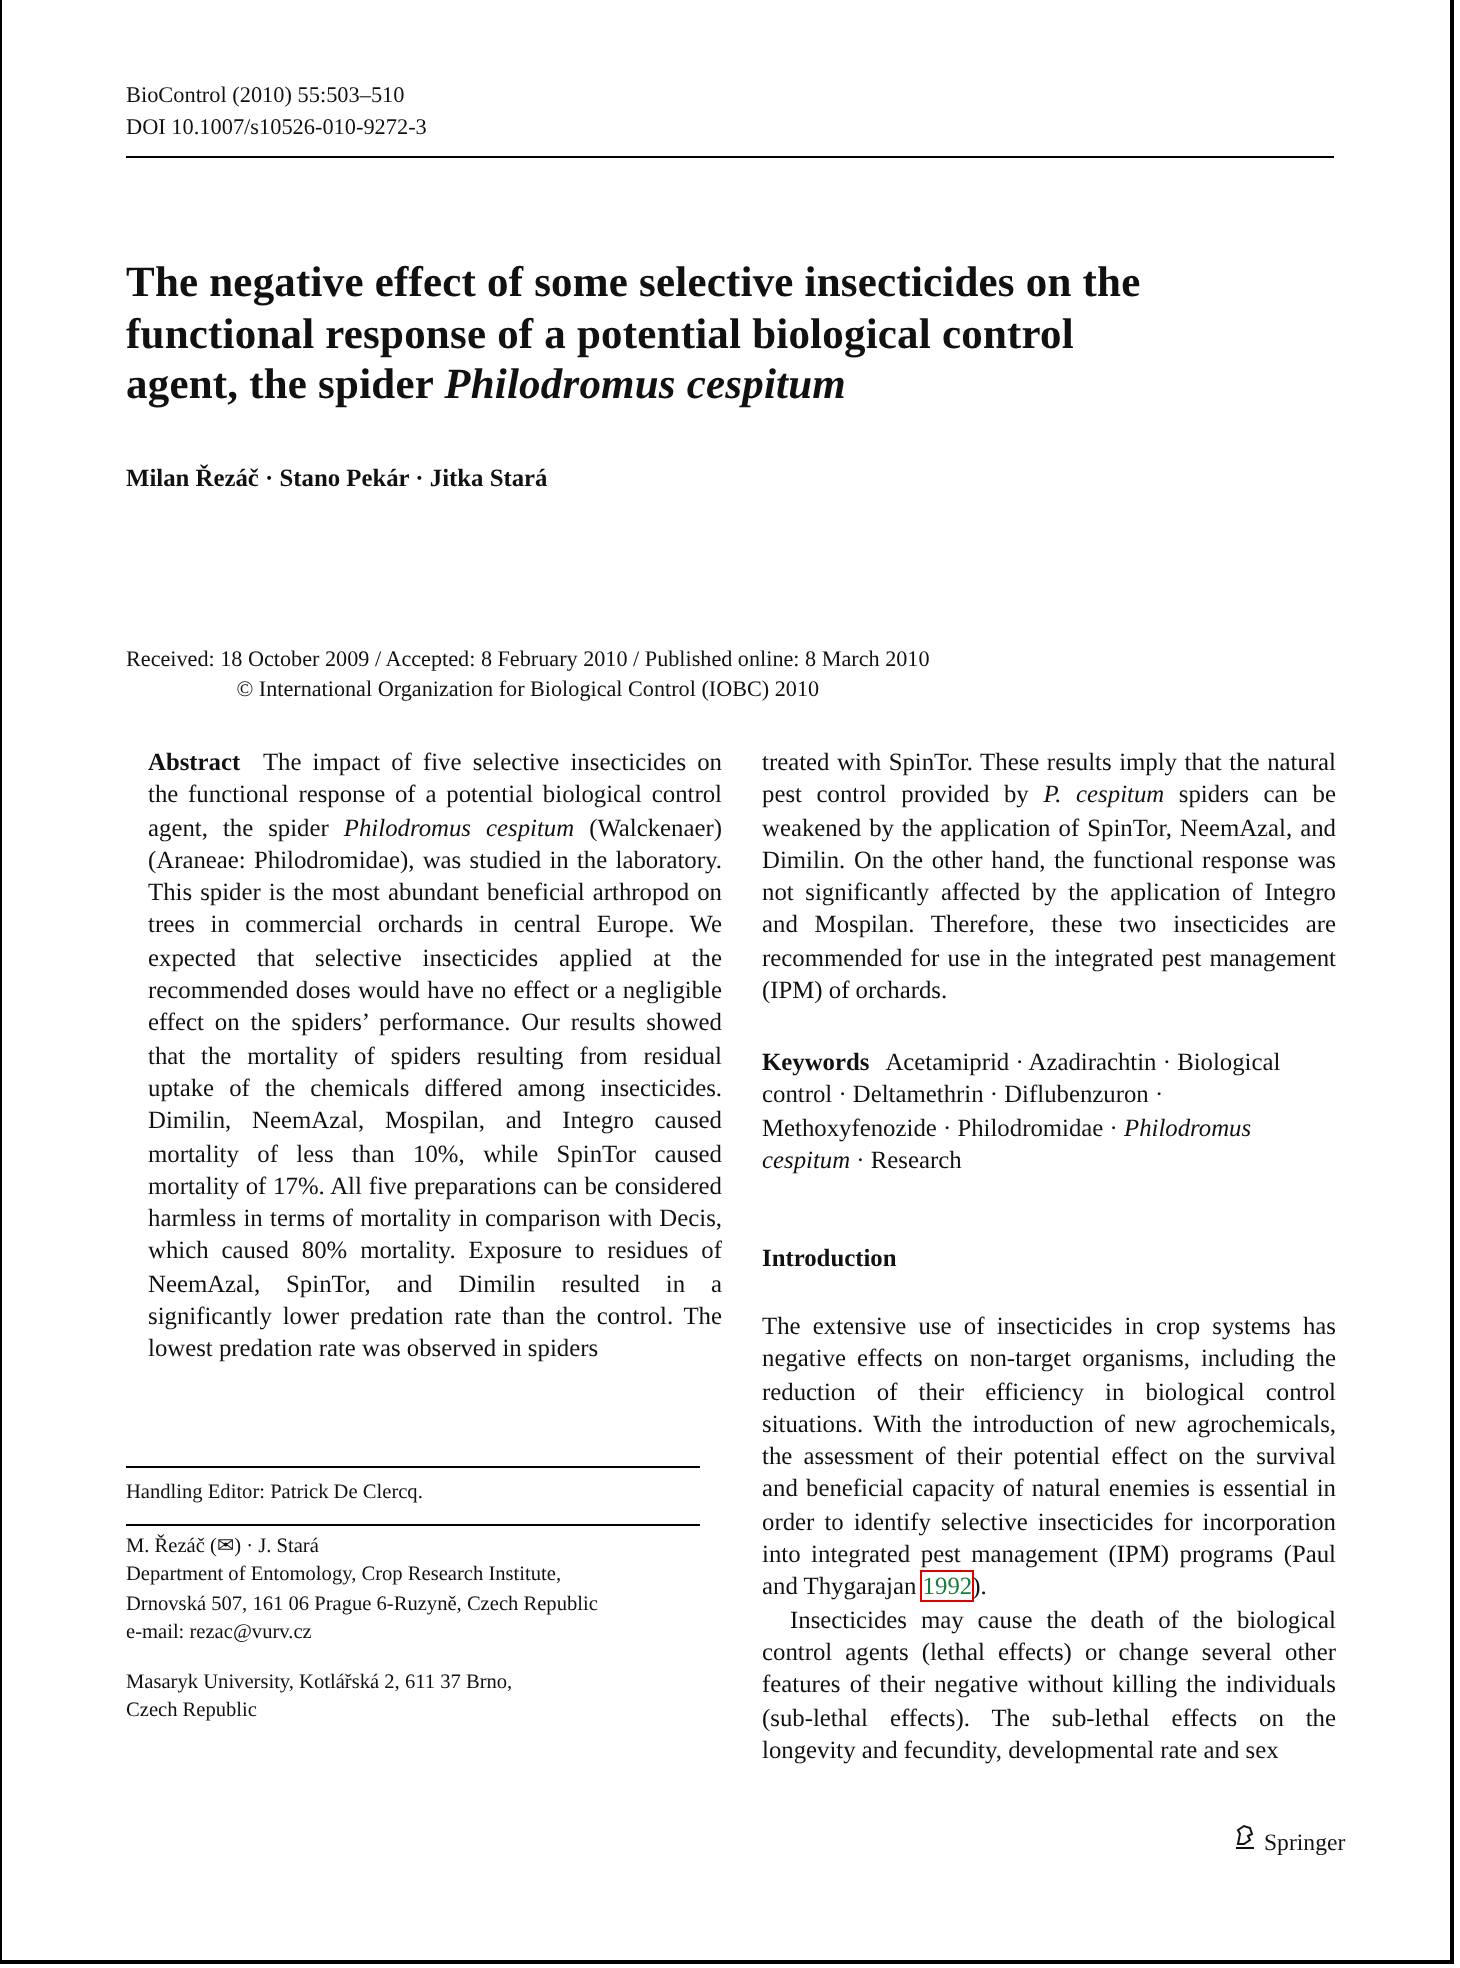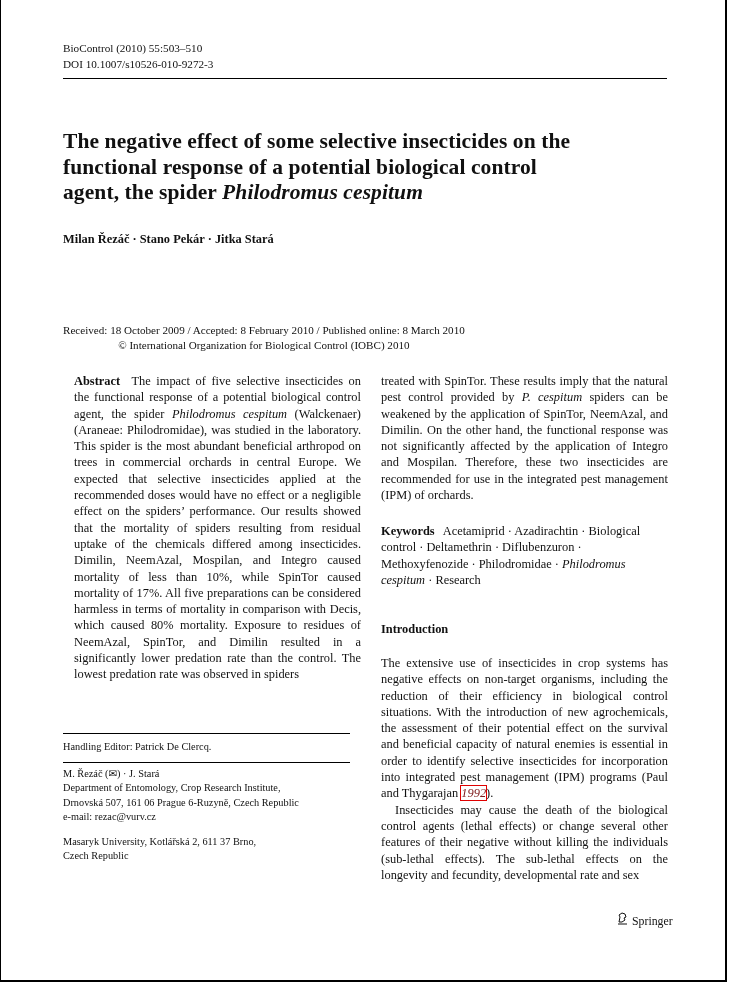--- a/index.html
+++ b/index.html
@@ -25,21 +25,21 @@
   .col-left { left:74px; top:373px; }
   .col-right { left:381px; top:373px; }
   .col p { margin:0; }
   .lbl { font-weight:bold; margin-right:6px; }
   .kw { position:absolute; left:381px; top:523px; width:290px; font-size:12.4px; line-height:16.3px; }
   .kw .lbl { margin-right:8px; }
   .intro-h { position:absolute; left:381px; top:622px; font-size:12.4px; font-weight:bold; margin:0; }
   .intro { position:absolute; left:381px; top:655px; width:287px; font-size:12.4px; line-height:16.3px; text-align:justify; }
   .intro p { margin:0; }
   .intro p.indent { text-indent:14px; }
-  .cite-link { color:#7f1d1d; outline:1px solid #e00000; outline-offset:0;font-style:italic; }
+  .cite-link { color:#15803d; outline:1px solid #e00000; outline-offset:0; }
   .foot-rule { position:absolute; left:63px; width:287px; height:1px; background:#000; }
   .footnote { position:absolute; left:63px; width:290px; font-size:10.3px; line-height:14.3px; }
   .springer { position:absolute; left:616px; top:911px; font-size:11.8px; display:flex; align-items:flex-end; gap:3px; }
   .springer svg { width:13px; height:14px; }
 </style>
 </head>
 <body>
 
 <div class="page-frame"></div>
 

